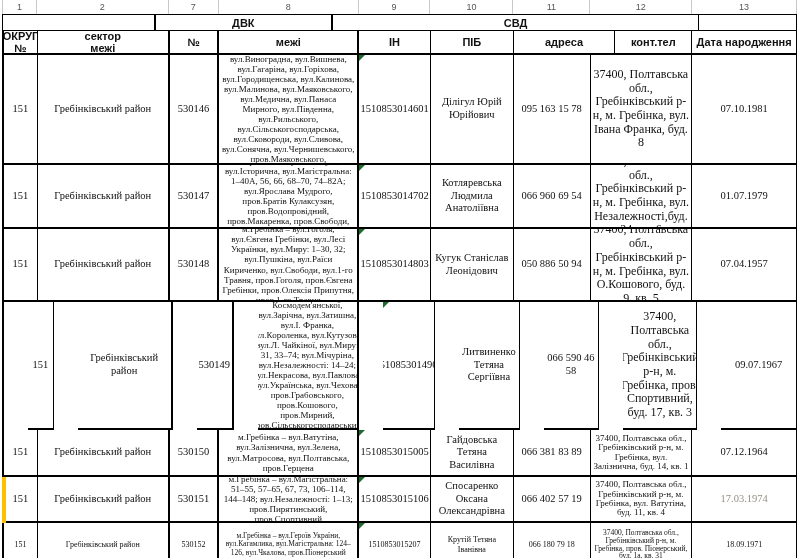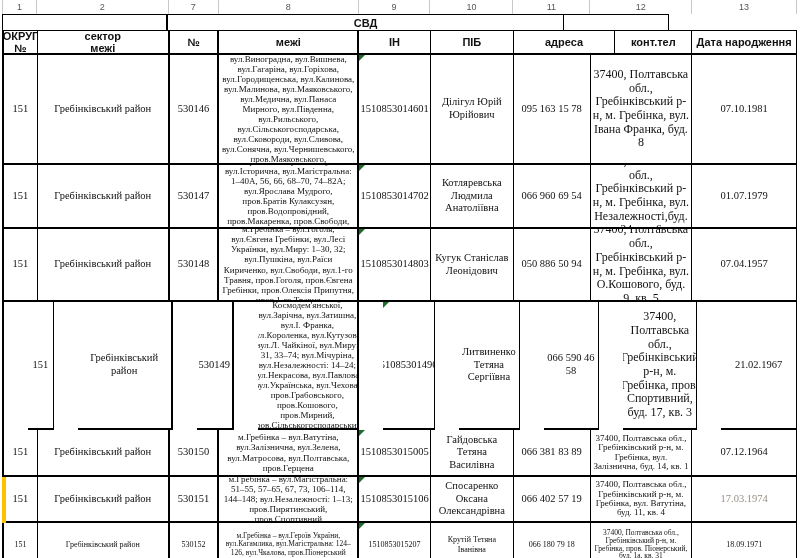--- a/index.html
+++ b/index.html
@@ -73,20 +73,21 @@
     <div class="cell c3">8</div>
     <div class="cell c4">9</div>
     <div class="cell c5">10</div>
     <div class="cell c6">11</div>
     <div class="cell c7">12</div>
     <div class="cell c8">13</div>
   </div>
 
   <div class="row band-row">
     <div class="cell bA thick-r"></div>
+    <div class="cell bB thick-r">ДВК</div>
     <div class="cell bC">СВД</div>
     <div class="cell bD"></div>
   </div>
 
   <div class="row head-row tbl-left">
     <div class="cell c0">ОКРУГ
 №</div>
     <div class="cell c1 thick-r">сектор
 межі</div>
     <div class="cell c2 thick-r">№</div>
@@ -148,21 +149,21 @@
     <div class="cell c1 thick-r">Гребінківський район</div>
     <div class="cell c2 thick-r num">530149</div>
     <div class="cell c3 thick-r mezhi">м.Гребінка – вул.З. Космодем'янської, вул.Зарічна, вул.Затишна, вул.І. Франка, вул.Короленка, вул.Кутузова, вул.Л. Чайкіної, вул.Миру: 31, 33–74; вул.Мічуріна, вул.Незалежності: 14–24; вул.Некрасова, вул.Павлова, вул.Українська, вул.Чехова, пров.Грабовського, пров.Кошового, пров.Мирний, пров.Сільськогосподарський, пров.Суворова</div>
     <div class="cell c4 in">
         <span class="tri"></span>
         <span>1510853014904</span>
       </div>
     <div class="cell c5">Литвиненко Тетяна Сергіївна</div>
     <div class="cell c6 tel">066 590 46 58</div>
     <div class="cell c7 addr">37400, Полтавська обл., Гребінківський р-н, м. Гребінка, пров. Спортивний, буд. 17, кв. 3</div>
-    <div class="cell c8 dob">21.02.1967</div>
+    <div class="cell c8 dob">09.07.1967</div>
   </div>
 
   <div class="row data r4 tbl-left">
     <div class="cell c0 okrug">151</div>
     <div class="cell c1 thick-r">Гребінківський район</div>
     <div class="cell c2 thick-r num">530150</div>
     <div class="cell c3 thick-r mezhi">м.Гребінка – вул.Ватутіна, вул.Залізнична, вул.Зелена, вул.Матросова, вул.Полтавська, пров.Герцена</div>
     <div class="cell c4 in">
         <span class="tri"></span>
         <span>1510853015005</span>

